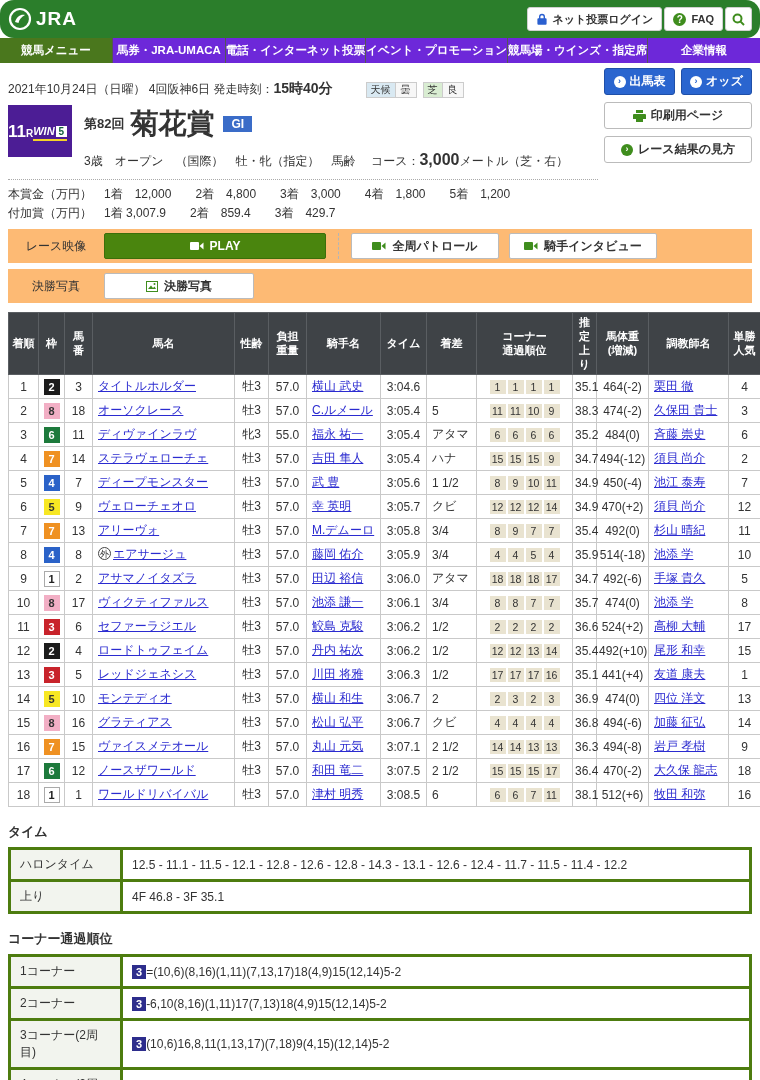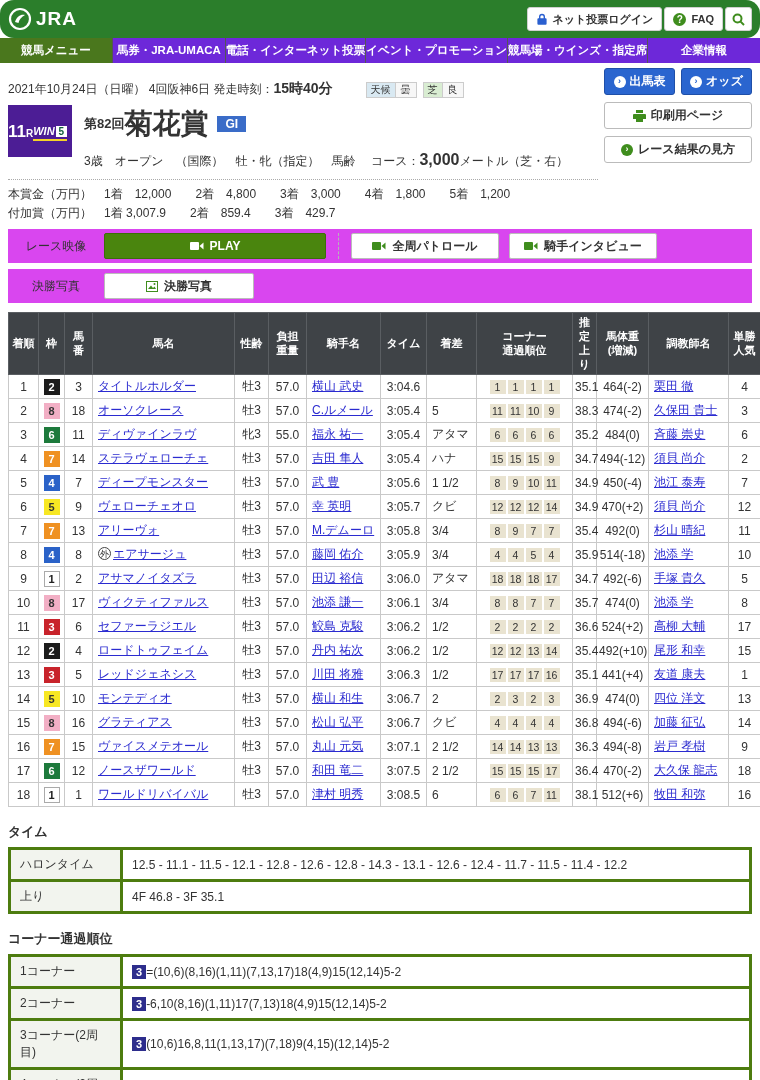--- a/index.html
+++ b/index.html
@@ -39,38 +39,38 @@
   .badge-val { border:1px solid #ccc; border-left:none; padding:0px 5px; font-size:10px; background:#f7f7f7; margin-right:6px; }
   .title-row { display:flex; margin-top:7px; }
   .rbox { width:64px; height:52px; background:#4c1d95; color:#fff; display:flex; flex-direction:row;
     align-items:center; justify-content:flex-start; flex-shrink:0; }
   .rno { font-size:17px; font-weight:bold; line-height:1; }
   .rno small { font-size:10px; }
   .win5 { font-style:italic; font-weight:bold; font-size:11px; margin-top:4px; border-bottom:2px solid #f5d327; line-height:1.2; }
   .win5 .w5 { font-style:normal; background:#fff; color:#10603c; padding:0 3px; font-size:10px; margin-left:1px; }
   .title-main { margin-left:12px; }
   .race-no-line { display:flex; align-items:center; }
-  .kai { font-size:13px; font-weight:bold; }
+  .kai { font-size:13px; font-weight:bold; margin-right:6px; }
   .race-name { font-size:28px; font-weight:bold; }
   .grade { background:#3a6cc8; color:#fff; font-size:12px; font-weight:bold; padding:1px 8px; margin-left:9px; }
   .cond-line { margin-top:8px; font-size:12px; }
   .course-val { font-size:16px; font-weight:bold; }
   .dotline { border-top:1px dotted #aaa; margin:9px 0 5px; }
   .prize { font-size:12px; line-height:1.6; white-space:pre-wrap; }
 
   .btn-row { display:flex; gap:6px; }
   .btn-blue { flex:1; display:flex; align-items:center; justify-content:center; gap:4px; background:#2a65cf;
     color:#fff; font-size:12px; font-weight:bold; border:1px solid #1f4fa8; border-radius:3px; height:27px; cursor:pointer; }
   .circ-w { display:inline-block; width:12px; height:12px; line-height:11px; border-radius:50%; background:#fff; color:#2a65cf; font-size:9px; font-weight:bold; text-align:center; }
   .circ-g { display:inline-block; width:12px; height:12px; line-height:11px; border-radius:50%; background:#3f8d1d; color:#fff; font-size:9px; font-weight:bold; text-align:center; }
   .btn-white { display:flex; align-items:center; justify-content:center; gap:5px; background:#fff;
     border:1px solid #bbb; border-radius:3px; height:27px; font-size:12px; font-weight:bold; color:#333; cursor:pointer; }
 
   
-  .band { margin:6px 8px 0; background:#d946ef; display:flex; align-items:center; padding:4px 0; }
+  .band { margin:6px 8px 0; background:#fdba74; display:flex; align-items:center; padding:4px 0; }
   .band-label { width:96px; text-align:center; font-size:12px; flex-shrink:0; }
   .btn-play { width:222px; height:26px; background:#4a850e; color:#fff; font-weight:bold; font-size:12px;
     border:1px solid #3c6e0b; border-radius:2px; display:flex; align-items:center; justify-content:center; gap:6px; cursor:pointer; }
   .vsep { border-left:1px dashed #b5b5b5; height:26px; margin:0 12px; }
   .btn-video { width:148px; height:26px; background:#fff; border:1px solid #bbb; border-radius:2px;
     display:flex; align-items:center; justify-content:center; gap:6px; font-size:12px; font-weight:bold; color:#333; cursor:pointer; margin-right:10px; }
   .icon-green { color:#3f8d1d; } .icon-white { color:#fff; }
 
   
   .results { width:744px; margin:9px 8px 0; border-collapse:collapse; table-layout:fixed; }

